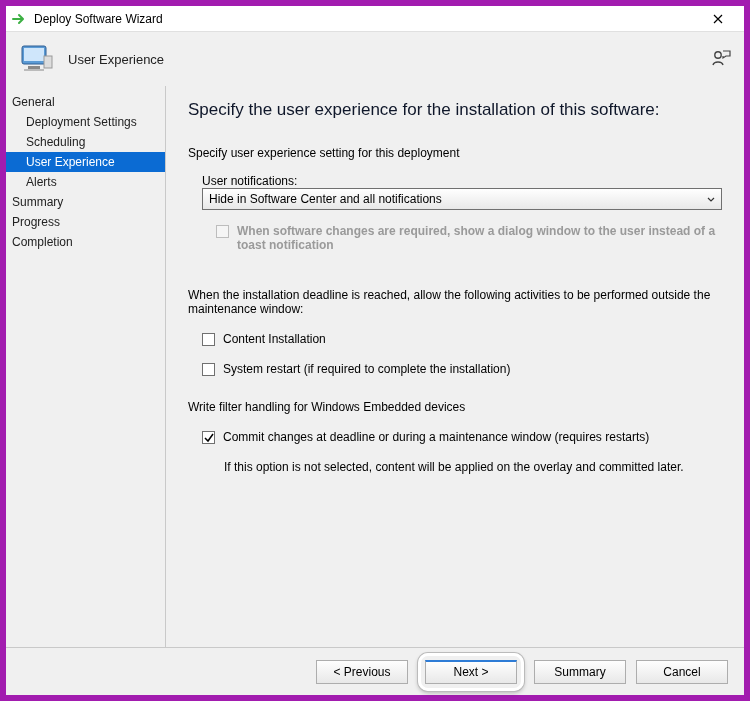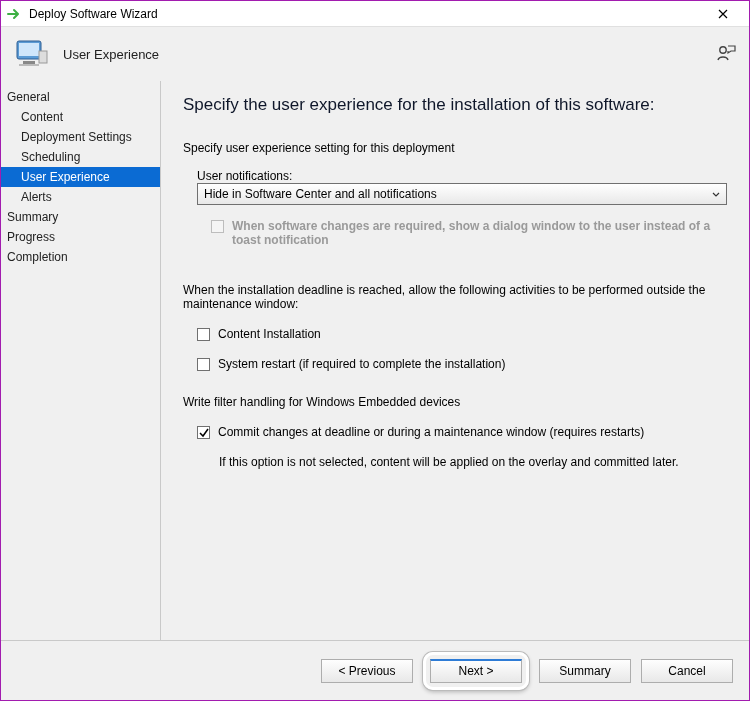--- a/index.html
+++ b/index.html
@@ -1,17 +1,17 @@
 <!DOCTYPE html>
 <html><head>
 <meta charset="utf-8">
 <style>
   * { box-sizing: border-box; }
   html, body { margin:0; padding:0; font-family: "Segoe UI", Tahoma, sans-serif; font-size:12px; color:#000; background:#fff; }
-  .window { width:750px; height:701px; background:#f0f0f0; border:1px solid #a21caf; position:relative; display:flex; flex-direction:column; }
+  .window { width:750px; height:701px; background:#f0f0f0; border:6px solid #a21caf; position:relative; display:flex; flex-direction:column; }
   .titlebar { height:26px; display:flex; align-items:center; padding:0 6px; background:#fff; border-bottom:1px solid #e0e0e0; }
   .titlebar .arrow { width:16px; height:16px; display:flex; align-items:center; justify-content:center; margin-right:6px; }
   .titlebar .title { font-size:12px; color:#000; }
   .titlebar .close { margin-left:auto; width:40px; height:26px; display:flex; align-items:center; justify-content:center; font-size:14px; color:#000; }
 
   .header { height:54px; display:flex; align-items:center; padding:0 12px; background:#f0f0f0; }
   .header .icon { width:38px; height:38px; margin-right:12px; display:flex; align-items:center; justify-content:center; }
   .header .label { font-size:13px; color:#222; }
   .header .right-icon { margin-left:auto; }
 
@@ -29,21 +29,21 @@
   .select .chev { margin-left:auto; font-size:10px; color:#333; }
   .cbrow { display:flex; align-items:flex-start; gap:8px; font-size:12px; margin:8px 0; padding-left:14px; }
   .cbrow .box { width:13px; height:13px; border:1px solid #707070; background:#fff; flex:none; display:flex; align-items:center; justify-content:center; margin-top:1px; }
   .cbrow .box.checked svg { display:block; }
   .cbrow .box svg { display:none; }
   .cbrow.disabled { color:#9a9a9a;font-weight:bold; }
   .cbrow.disabled .box { border-color:#bdbdbd; background:#f5f5f5; }
   .plain { font-size:12px; margin:16px 0 8px 0; }
   .note { font-size:12px; padding-left:36px; margin-top:8px; }
 
-  .footer { height:60px; border-top:1px solid #c9c9c9; display:flex; align-items:center; justify-content:flex-end; padding:0 16px; gap:10px; background:#f0f0f0; }
+  .footer { height:48px; border-top:1px solid #c9c9c9; display:flex; align-items:center; justify-content:flex-end; padding:0 16px; gap:10px; background:#f0f0f0; }
   .btn { width:92px; height:24px; border:1px solid #adadad; background:linear-gradient(#fefefe,#e8e8e8); font-size:12px; display:flex; align-items:center; justify-content:center; cursor:pointer; }
   .btn-wrap-highlight { padding:4px; border:3px solid #fff; border-radius:10px; box-shadow:0 0 0 1px #bbb, 0 2px 4px rgba(0,0,0,0.25); }
   .btn-wrap-highlight .btn { border-top:2px solid #2e7cd6; }
 </style>
 </head>
 <body>
 
 <div class="window">
 
   <div class="titlebar">
@@ -77,21 +77,20 @@
         <path d="M3 18c1-4 9-4 10 0" fill="none" stroke="#444" stroke-width="1.4"></path>
         <path d="M13 4h7v5h-4l-3 2v-2" fill="none" stroke="#444" stroke-width="1.2"></path>
       </svg>
     </span>
   </div>
 
   <div class="body">
 
     <div class="sidebar" id="sidebar">
         <div class="item top">General</div>
-        <div class="item">Content</div>
         <div class="item">Deployment Settings</div>
         <div class="item">Scheduling</div>
         <div class="item sel">User Experience</div>
         <div class="item">Alerts</div>
         <div class="item top">Summary</div>
         <div class="item top">Progress</div>
         <div class="item top">Completion</div>
       </div>
 
     <div class="content">

